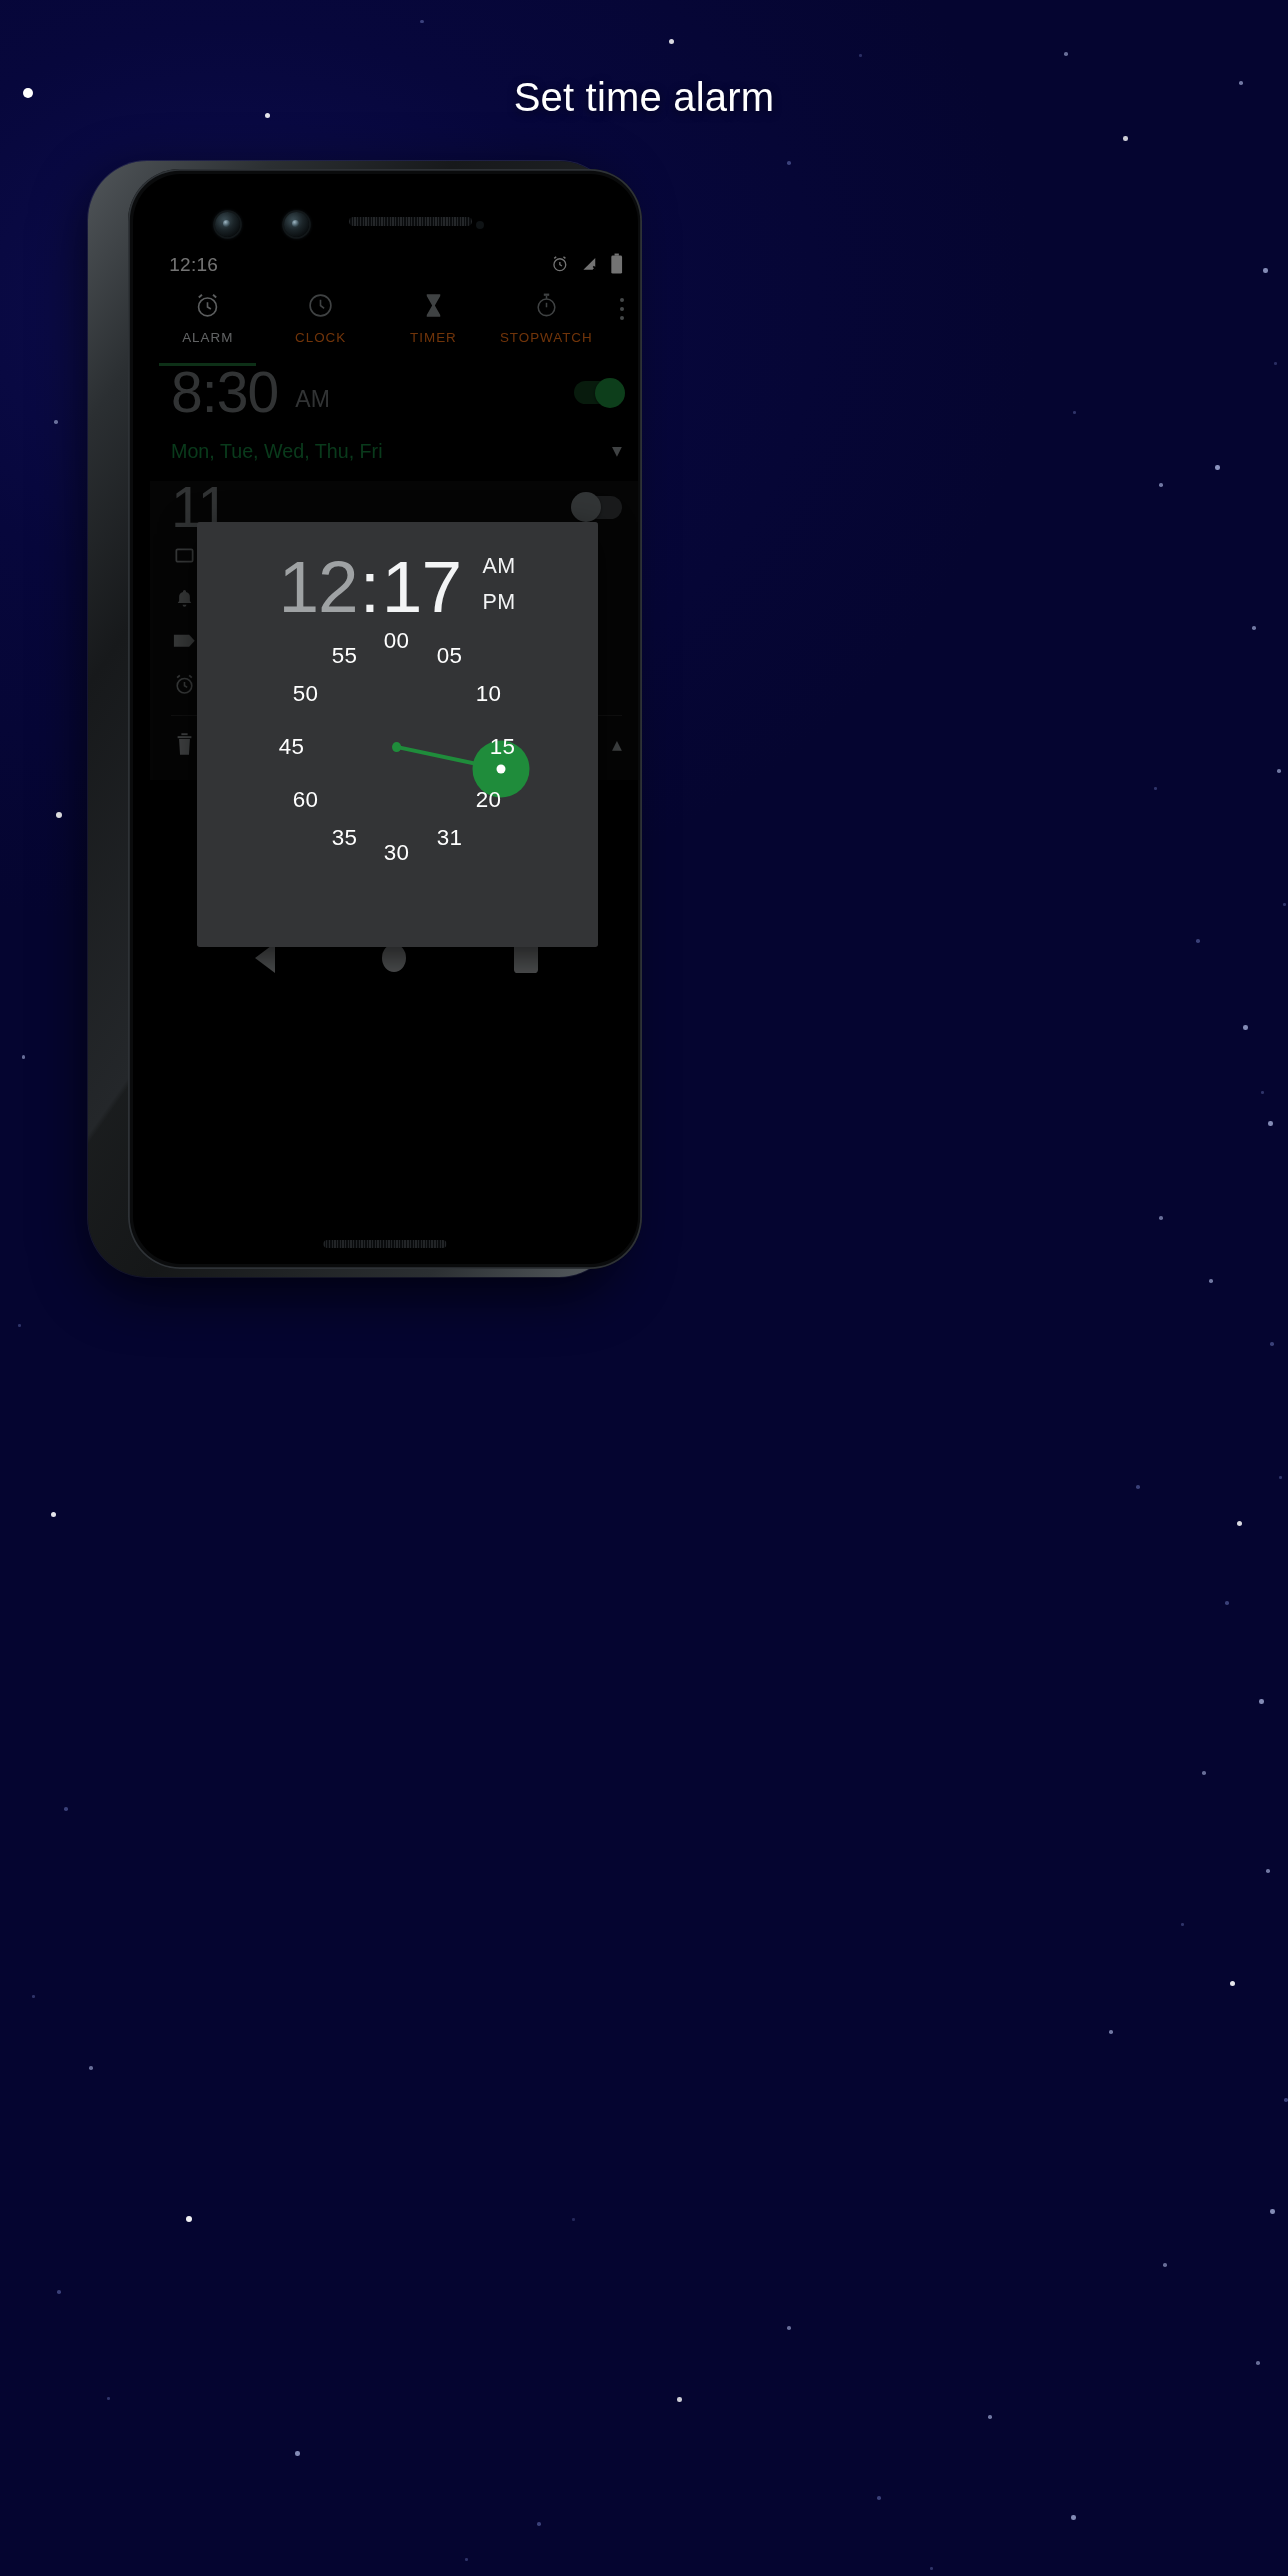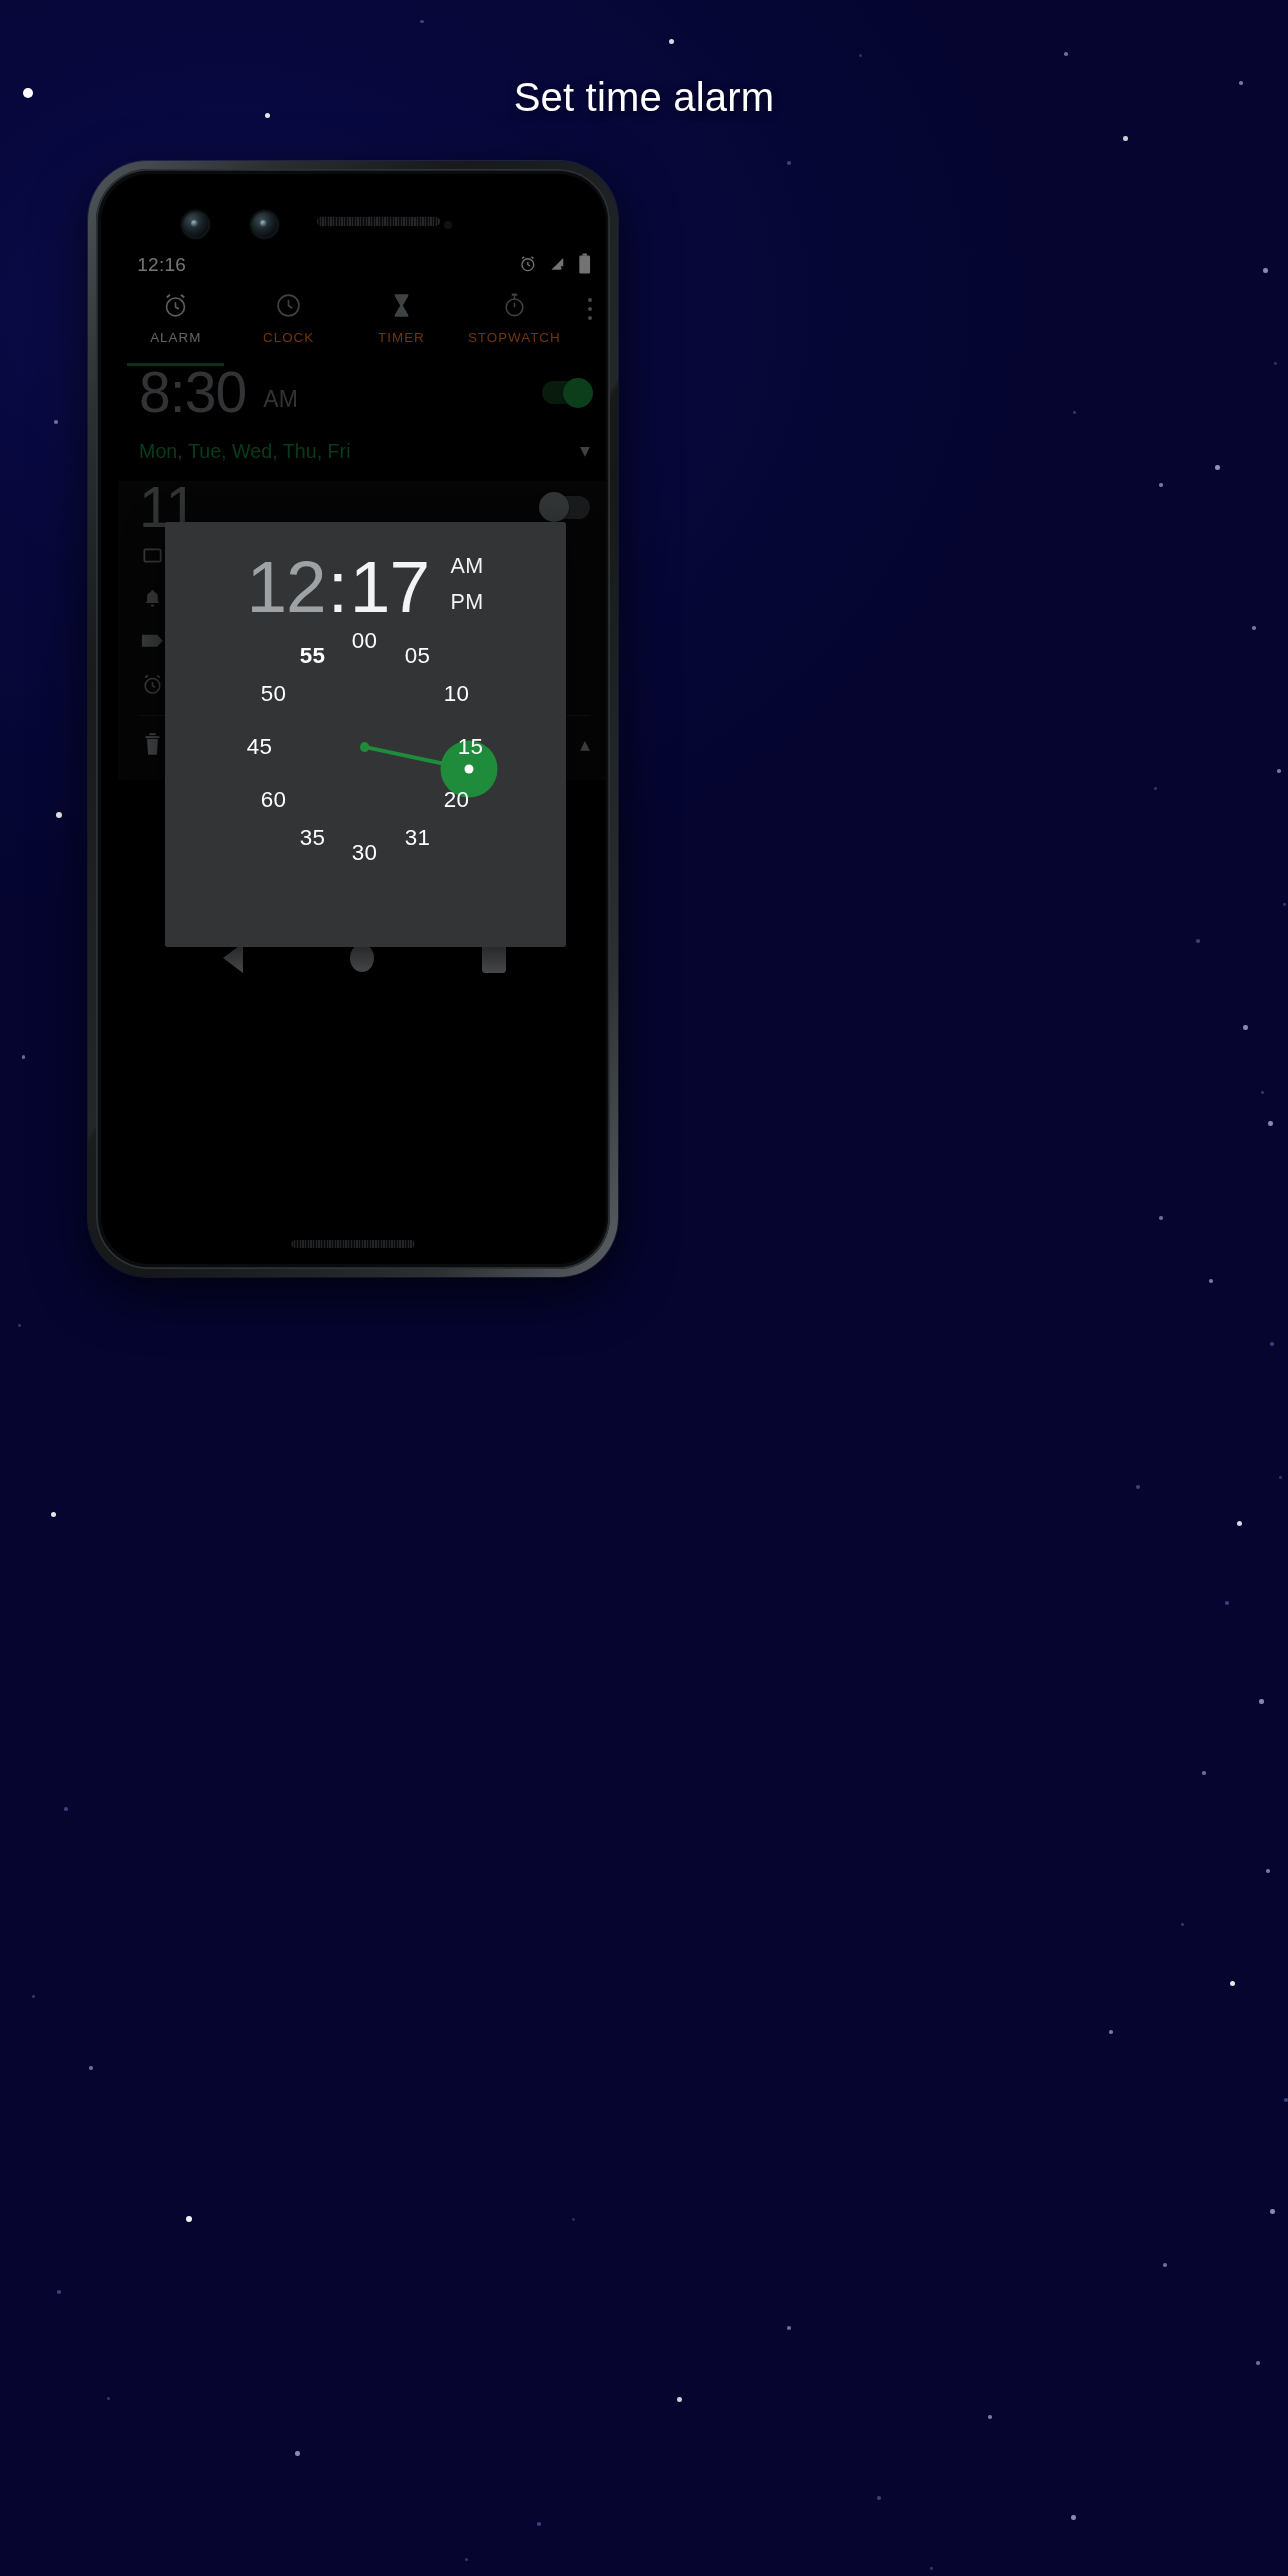--- a/index.html
+++ b/index.html
@@ -42,20 +42,21 @@
                linear-gradient(300deg,#5a6064 0%,#2b2f32 16%,#151718 40%,#222527 70%,#3c4145 100%);
     padding:8px;
     box-shadow:0 16px 54px rgba(0,0,0,.7), 0 0 0 0.9px rgba(180,190,200,.18);
   }
   #phone-inner {
     width:100%; height:100%;
     border-radius:52px;
     background:#0a0b0c;
     padding:5.4px 4.5px;
     box-shadow:inset 0 0 0 1.8px #2e3236;
+    margin-left:32px;
   }
   #bezel {
     width:100%; height:100%;
     border-radius:48px;
     background:#000000;
     overflow:hidden;
     position:relative;
   }
 
   
@@ -462,21 +463,21 @@
               <div class="mk" style="left: 253px; top: 27px;">05</div>
               <div class="mk" style="left: 292px; top: 65px;">10</div>
               <div class="mk" style="left: 306px; top: 118px;">15</div>
               <div class="mk" style="left: 292px; top: 171px;">20</div>
               <div class="mk" style="left: 253px; top: 209px;">31</div>
               <div class="mk" style="left: 200px; top: 224px;">30</div>
               <div class="mk" style="left: 148px; top: 209px;">35</div>
               <div class="mk" style="left: 109px; top: 171px;">60</div>
               <div class="mk" style="left: 95px; top: 118px;">45</div>
               <div class="mk" style="left: 109px; top: 65px;">50</div>
-              <div class="mk" style="left: 148px; top: 27px; font-weight: bold;">55</div>
+              <div class="mk" style="left: 148px; top: 27px;">55</div>
             </div>
 
         </div>
 
       </div>
     </div>
   </div>
 </div>
 
 

